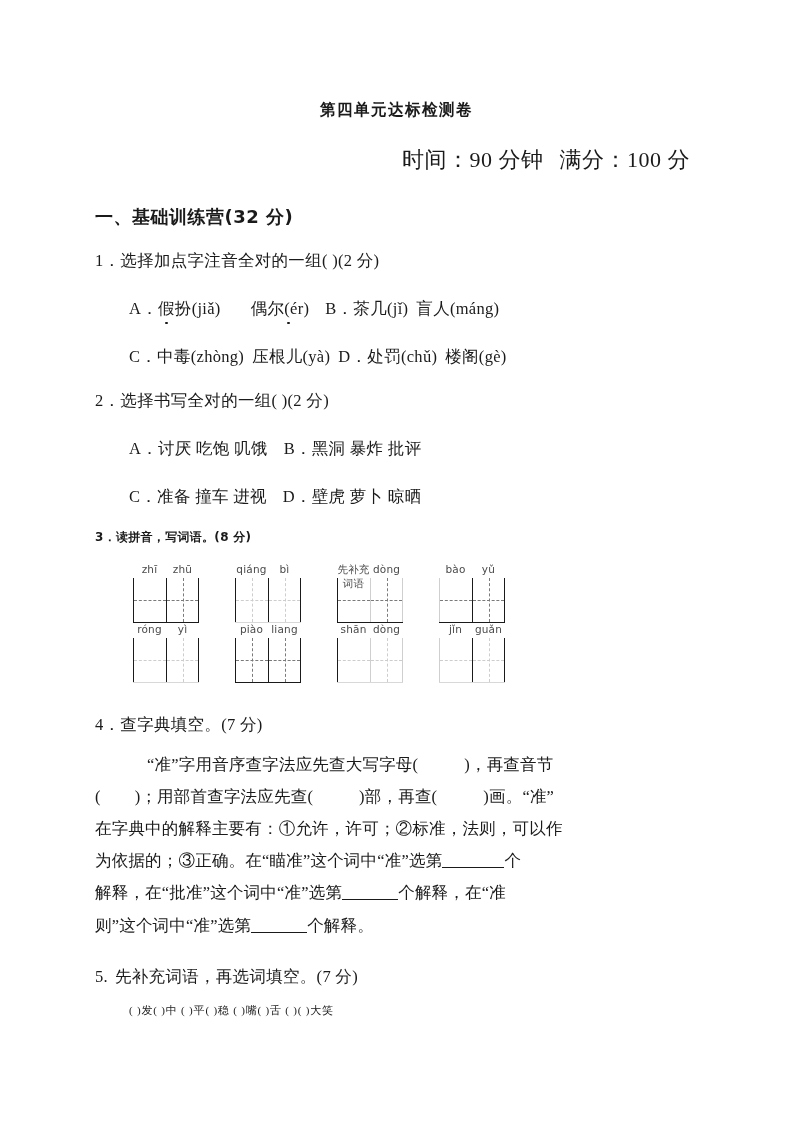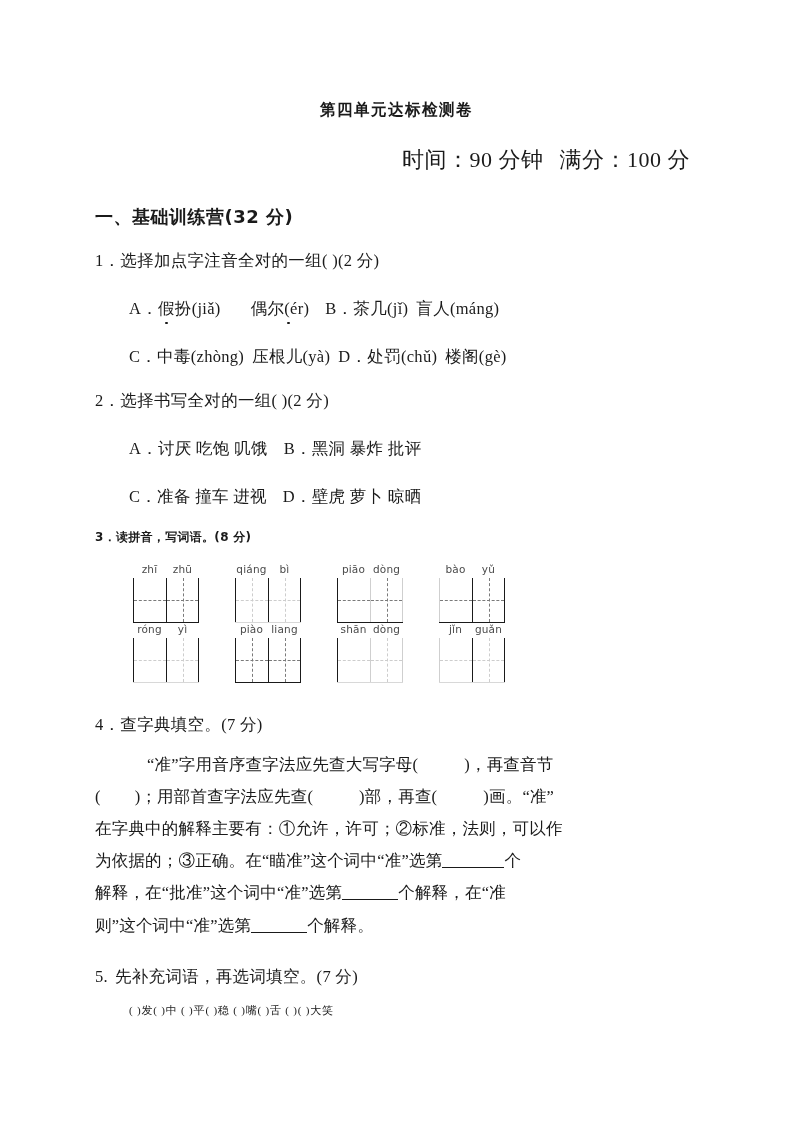--- a/index.html
+++ b/index.html
@@ -263,21 +263,21 @@
         <div class="cells">
           <div class="cell" style="width:33px"></div>
           <div class="cell" style="width:33px"></div>
         </div>
       </div>
     </div>
 
     <div class="grid-group">
       <div class="grid-row">
         <div class="pinyin-row">
-          <span style="width:33px">piāo</span>
+          <span style="width:33px">先补充词语</span>
           <span style="width:33px">dòng</span>
         </div>
         <div class="cells">
           <div class="cell nomid" style="width:33px"></div>
           <div class="cell light" style="width:33px"></div>
         </div>
       </div>
       <div class="grid-row">
         <div class="pinyin-row">
           <span style="width:33px">shān</span>

